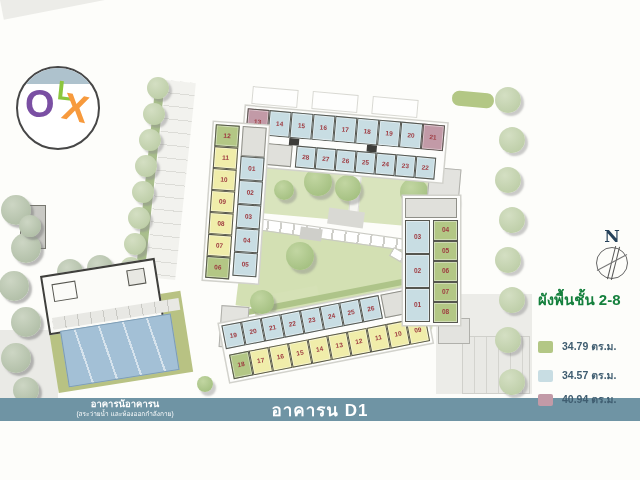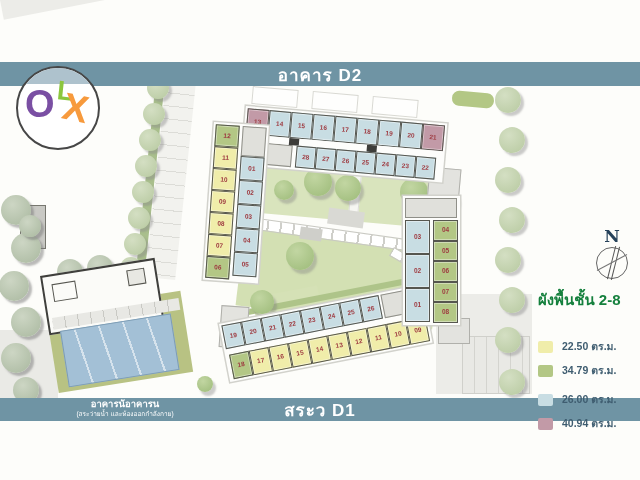--- a/index.html
+++ b/index.html
@@ -404,25 +404,22 @@
           <div class="unit" style="background: rgb(179, 199, 133);">
             <span class="unum" style="color: rgb(158, 58, 64);">07</span>
           </div>
           <div class="unit" style="background: rgb(179, 199, 133);">
             <span class="unum" style="color: rgb(158, 58, 64);">08</span>
           </div>
         </div>
     </div>
   </div>
 
-  <div id="bar-top" class="bar">
-    <span class="bar-title">อาคาร D2</span>
-  </div>
   <div id="bar-bottom" class="bar">
-    <span class="bar-title">สระว D1</span>
+    <span class="bar-title">อาคารน D1</span>
   </div>
   <div id="annex">
     <div class="a-title">อาคารนัอาคารน</div>
     <div class="a-sub">(สระว่ายน้ำ และห้องออกกำลังกาย)</div>
   </div>
 
   <div id="logo">
     <div class="cap"></div>
     <div id="logo-letters">
         <span class="lt lt0">O</span>
@@ -436,30 +433,26 @@
     <div class="rose">
       <div class="needle"></div>
       <div class="cross"></div>
     </div>
   </div>
 
   <div id="legend">
     <div class="lg-title">ผังพื้นชั้น 2-8</div>
     <div id="legend-items">
         <div class="lg-item">
-          <span class="lg-swatch" style="background: rgb(240, 237, 170);"></span>
-          <span class="lg-label">22.50 ตร.ม.</span>
-        </div>
-        <div class="lg-item">
           <span class="lg-swatch" style="background: rgb(179, 199, 133);"></span>
           <span class="lg-label">34.79 ตร.ม.</span>
         </div>
         <div class="lg-item sp">
           <span class="lg-swatch" style="background: rgb(200, 221, 227);"></span>
-          <span class="lg-label">26.00 ตร.ม.</span>
+          <span class="lg-label">34.57 ตร.ม.</span>
         </div>
         <div class="lg-item">
           <span class="lg-swatch" style="background: rgb(194, 154, 167);"></span>
           <span class="lg-label">40.94 ตร.ม.</span>
         </div>
       </div>
   </div>
 
 </div>
 

